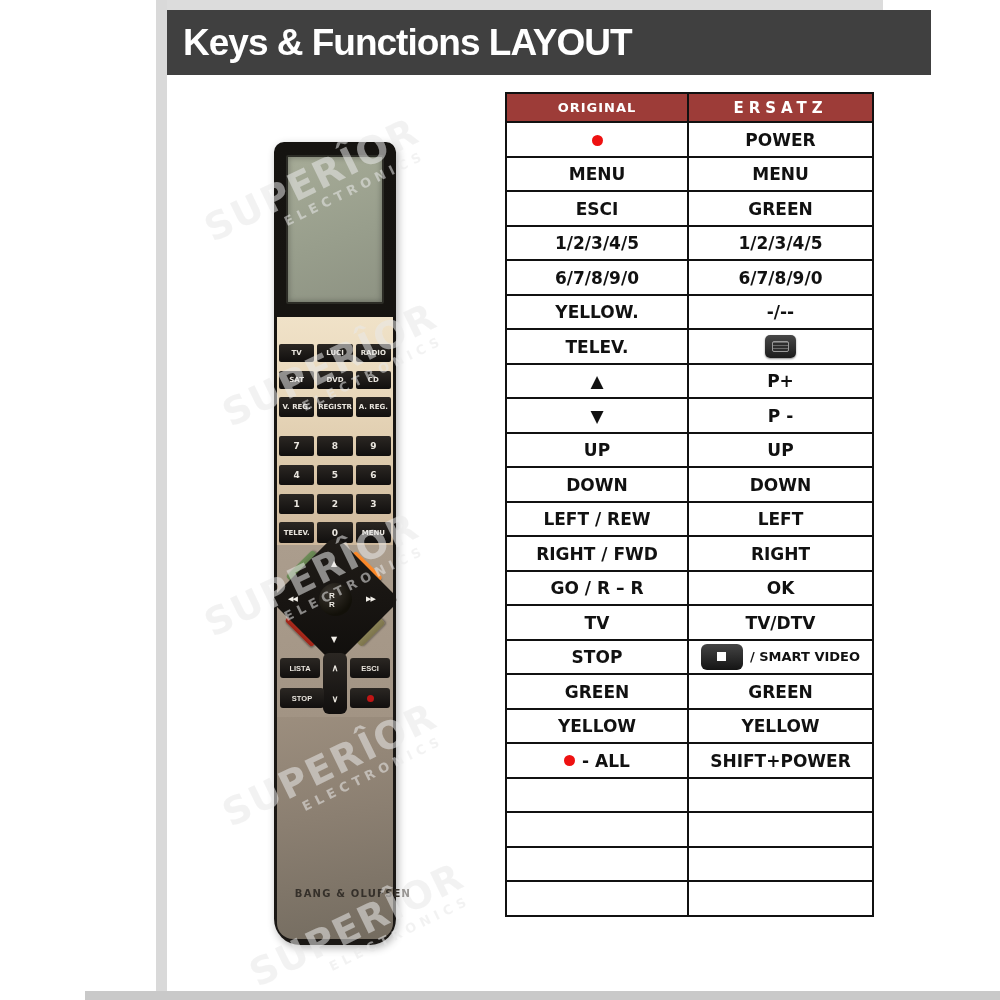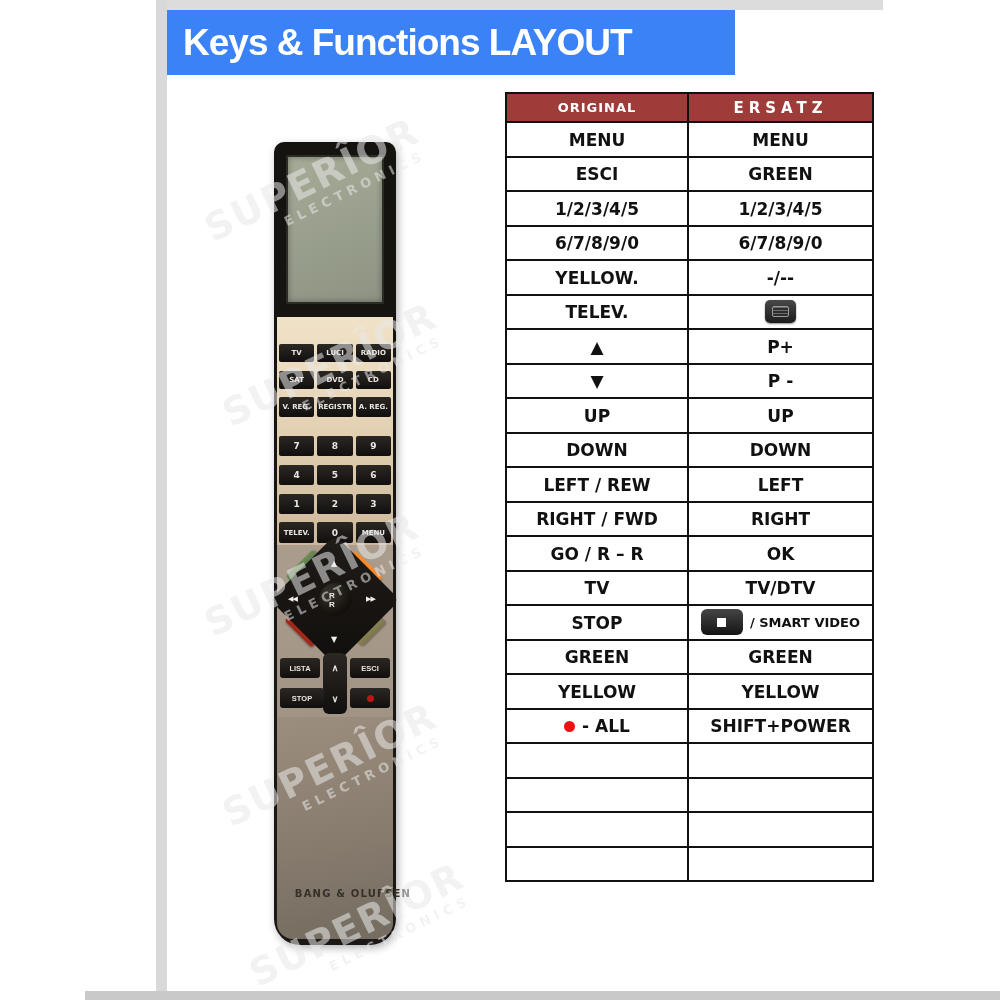--- a/index.html
+++ b/index.html
@@ -3,21 +3,21 @@
 <meta charset="utf-8">
 <style>
   html,body{margin:0;padding:0;background:#ffffff;}
   .stage{position:relative;width:1000px;height:1000px;overflow:hidden;background:#ffffff;
          font-family:"DejaVu Sans",sans-serif;}
   
   .strip-top{position:absolute;left:156px;top:0;width:727px;height:10px;background:#dcdcdc;}
   .strip-left{position:absolute;left:156px;top:0;width:11px;height:991px;background:#d9d9d9;}
   .strip-bottom{position:absolute;left:85px;top:991px;width:915px;height:9px;background:#c9c9c9;}
   
-  .banner{position:absolute;left:167px;top:10px;width:568px;height:65px;background:#3b82f6;
+  .banner{position:absolute;left:167px;top:10px;width:764px;height:65px;background:#404040;
           display:flex;align-items:center;}
   .banner h1{margin:0;padding-left:16px;color:#ffffff;font-family:"Liberation Sans",sans-serif;
              font-weight:bold;font-size:37px;letter-spacing:-1px;}
   
   table.map{position:absolute;left:505px;top:92px;width:367px;border-collapse:collapse;
             table-layout:fixed;background:#ffffff;padding-left:12px;}
   table.map th,table.map td{border:2px solid #111;text-align:center;vertical-align:middle;
             padding:0;overflow:hidden;white-space:nowrap;}
   table.map th{height:27px;background:#9D3C38;color:#ffffff;font-weight:bold;}
   th.h-orig{font-size:13px;letter-spacing:1px;}
@@ -207,20 +207,28 @@
       </colgroup>
     <thead>
       <tr>
         <th class="h-orig">ORIGINAL</th>
         <th class="h-ersatz">ERSATZ</th>
       </tr>
     </thead>
     <tbody>
         <tr class="data-row">
           <td><span class="cellwrap">
+              <span class="icon red-dot-icon"></span>
+            </span></td>
+          <td><span class="cellwrap">
+              <span>POWER</span>
+            </span></td>
+        </tr>
+        <tr class="data-row">
+          <td><span class="cellwrap">
               <span>MENU</span>
             </span></td>
           <td><span class="cellwrap">
               <span>MENU</span>
             </span></td>
         </tr>
         <tr class="data-row">
           <td><span class="cellwrap">
               <span>ESCI</span>
             </span></td>

